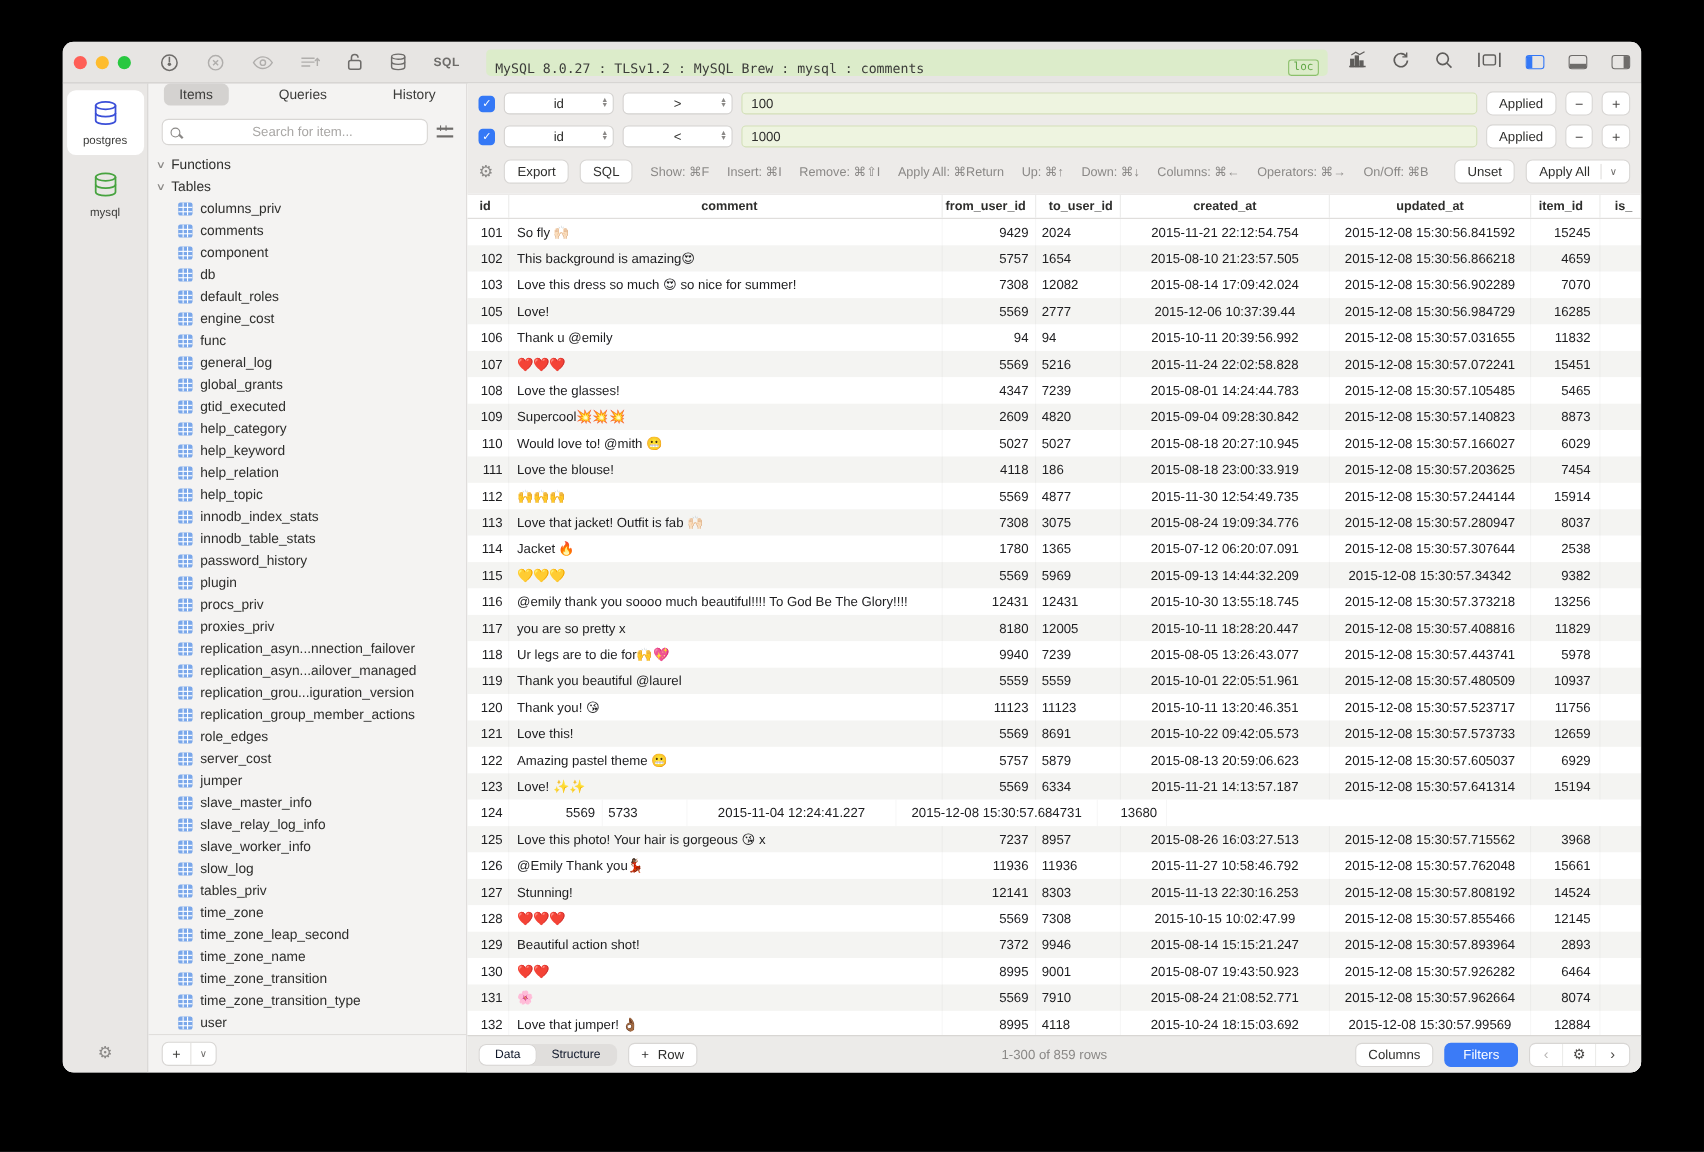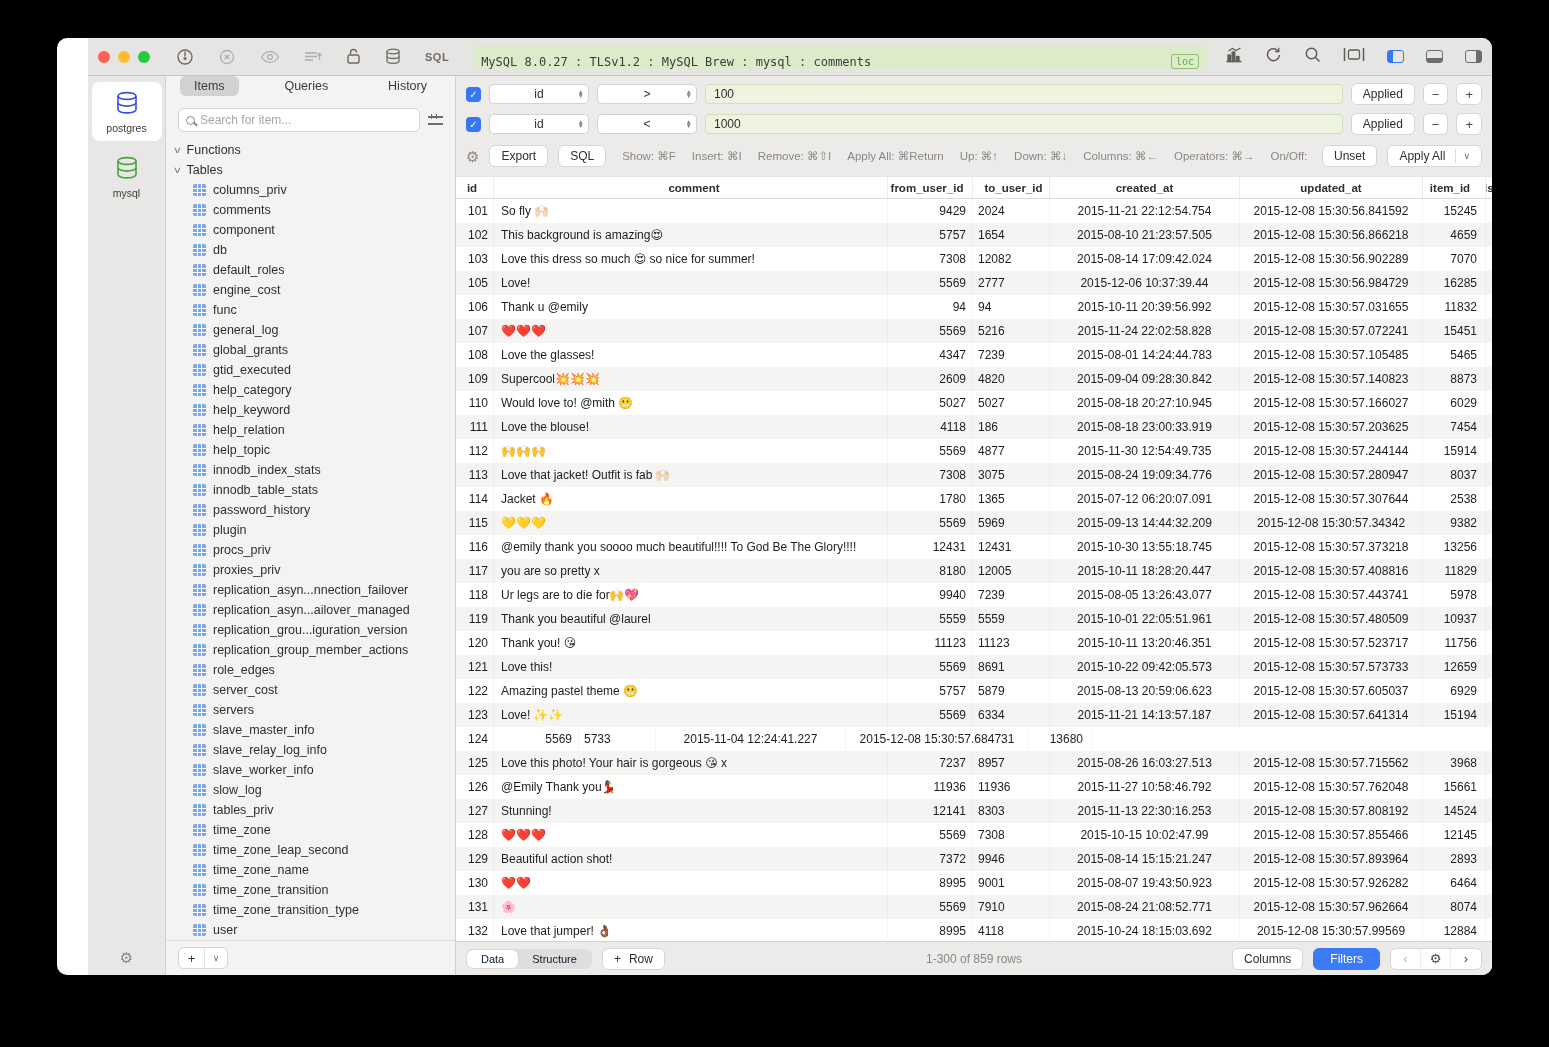--- a/index.html
+++ b/index.html
@@ -1,19 +1,19 @@
 <!DOCTYPE html>
 <html><head>
 <meta charset="utf-8">
 <style>
   * { margin:0; padding:0; box-sizing:border-box; }
   html,body { width:1549px; height:1047px; background:#000; font-family:"Liberation Sans","DejaVu Sans",sans-serif; }
   .window { position:absolute; left:57px; top:38px; width:1435px; height:937px; background:#fff;
             border-radius:10px; overflow:hidden; display:flex; flex-direction:column;
-            box-shadow:0 20px 60px rgba(0,0,0,.6);padding-left:31px; }
+            box-shadow:0 20px 60px rgba(0,0,0,.6); }
   
   .titlebar { height:38px; background:#e7e5e3; border-bottom:1px solid #c8c6c4; display:flex; align-items:center; flex:none; padding:0 10px; }
   .lights { display:flex; gap:8px; margin-right:26px; }
   .light { width:12px; height:12px; border-radius:50%; }
   .light.r { background:#ff5f57; } .light.y { background:#febc2e; } .light.g { background:#28c840; }
   .tb-icons { display:flex; align-items:center; gap:24px; color:#6e6c6a; }
   .tb-icons svg { display:block; }
   .tb-dim { opacity:.45; }
   .sql-label { font-size:11px; font-weight:700; color:#6e6c6a; letter-spacing:.5px; }
   .title-field { flex:1; margin:0 18px 0 24px; height:24px; background:#dcecca; border-radius:4px;
@@ -29,21 +29,21 @@
   .conn-label { font-size:10.5px; color:#3c3c3a; }
   .rail-footer { margin-top:auto; height:35px; width:100%; display:flex; align-items:center; justify-content:center; }
   .gear-glyph { font-size:15px; color:#8a8886; line-height:1; }
   
   .sidebar { width:290px; background:#f4f3f2; border-right:1px solid #d2d0ce; display:flex; flex-direction:column; flex:none; }
   .side-tabs { height:30px; display:flex; align-items:flex-start; padding:0 14px; justify-content:space-between; flex:none; }
   .side-tab { font-size:12.5px; color:#3c3c3a; padding:3px 14px; border-radius:6px; cursor:default; }
   .side-tab.active { background:#d4d2d0; }
   .search-row { display:flex; align-items:center; gap:8px; padding:2px 12px 6px; flex:none; }
   .search-box { flex:1; height:24px; background:#fff; border:1px solid #d8d6d4; border-radius:6px; display:flex; align-items:center; padding:0 7px; gap:5px; }
-  .search-box input { border:none; outline:none; flex:1; font-size:12px; color:#1d4ed8; background:transparent; font-family:inherit; }
+  .search-box input { border:none; outline:none; flex:1; font-size:12px; color:#1d4ed8; background:transparent; font-family:inherit;text-align:center; }
   .search-box input::placeholder { color:#a9a7a5; }
   .mag { width:9px; height:9px; border:1.5px solid #8a8886; border-radius:50%; position:relative; flex:none; }
   .mag::after { content:""; position:absolute; width:5px; height:1.5px; background:#8a8886; transform:rotate(45deg); right:-4px; bottom:-1px; }
   .tune-icon { width:15px; height:12px; position:relative; flex:none; }
   .tune-icon::before, .tune-icon::after { content:""; position:absolute; left:0; right:0; height:1.5px; background:#6e6c6a; }
   .tune-icon::before { top:2px; box-shadow:0 7px 0 #6e6c6a; }
   .tune-icon::after { top:2px; width:4px; height:5px; left:3px; top:0; background:transparent; border-left:1.5px solid #6e6c6a; border-right:1.5px solid #6e6c6a; }
   .tree { flex:1; overflow:hidden; padding-top:2px; }
   .tree-group { height:20px; display:flex; align-items:center; gap:6px; padding-left:8px; font-size:12.5px; color:#2e2e2c; }
   .chev { font-size:9px; color:#8a8886; transform:scaleX(1.4); }
@@ -332,21 +332,21 @@
           <div class="tree-item">
             <span class="tbl-icon"></span>
             <span>role_edges</span>
           </div>
           <div class="tree-item alt">
             <span class="tbl-icon"></span>
             <span>server_cost</span>
           </div>
           <div class="tree-item">
             <span class="tbl-icon"></span>
-            <span>servers</span>
+            <span>jumper</span>
           </div>
           <div class="tree-item alt">
             <span class="tbl-icon"></span>
             <span>slave_master_info</span>
           </div>
           <div class="tree-item">
             <span class="tbl-icon"></span>
             <span>slave_relay_log_info</span>
           </div>
           <div class="tree-item alt">

